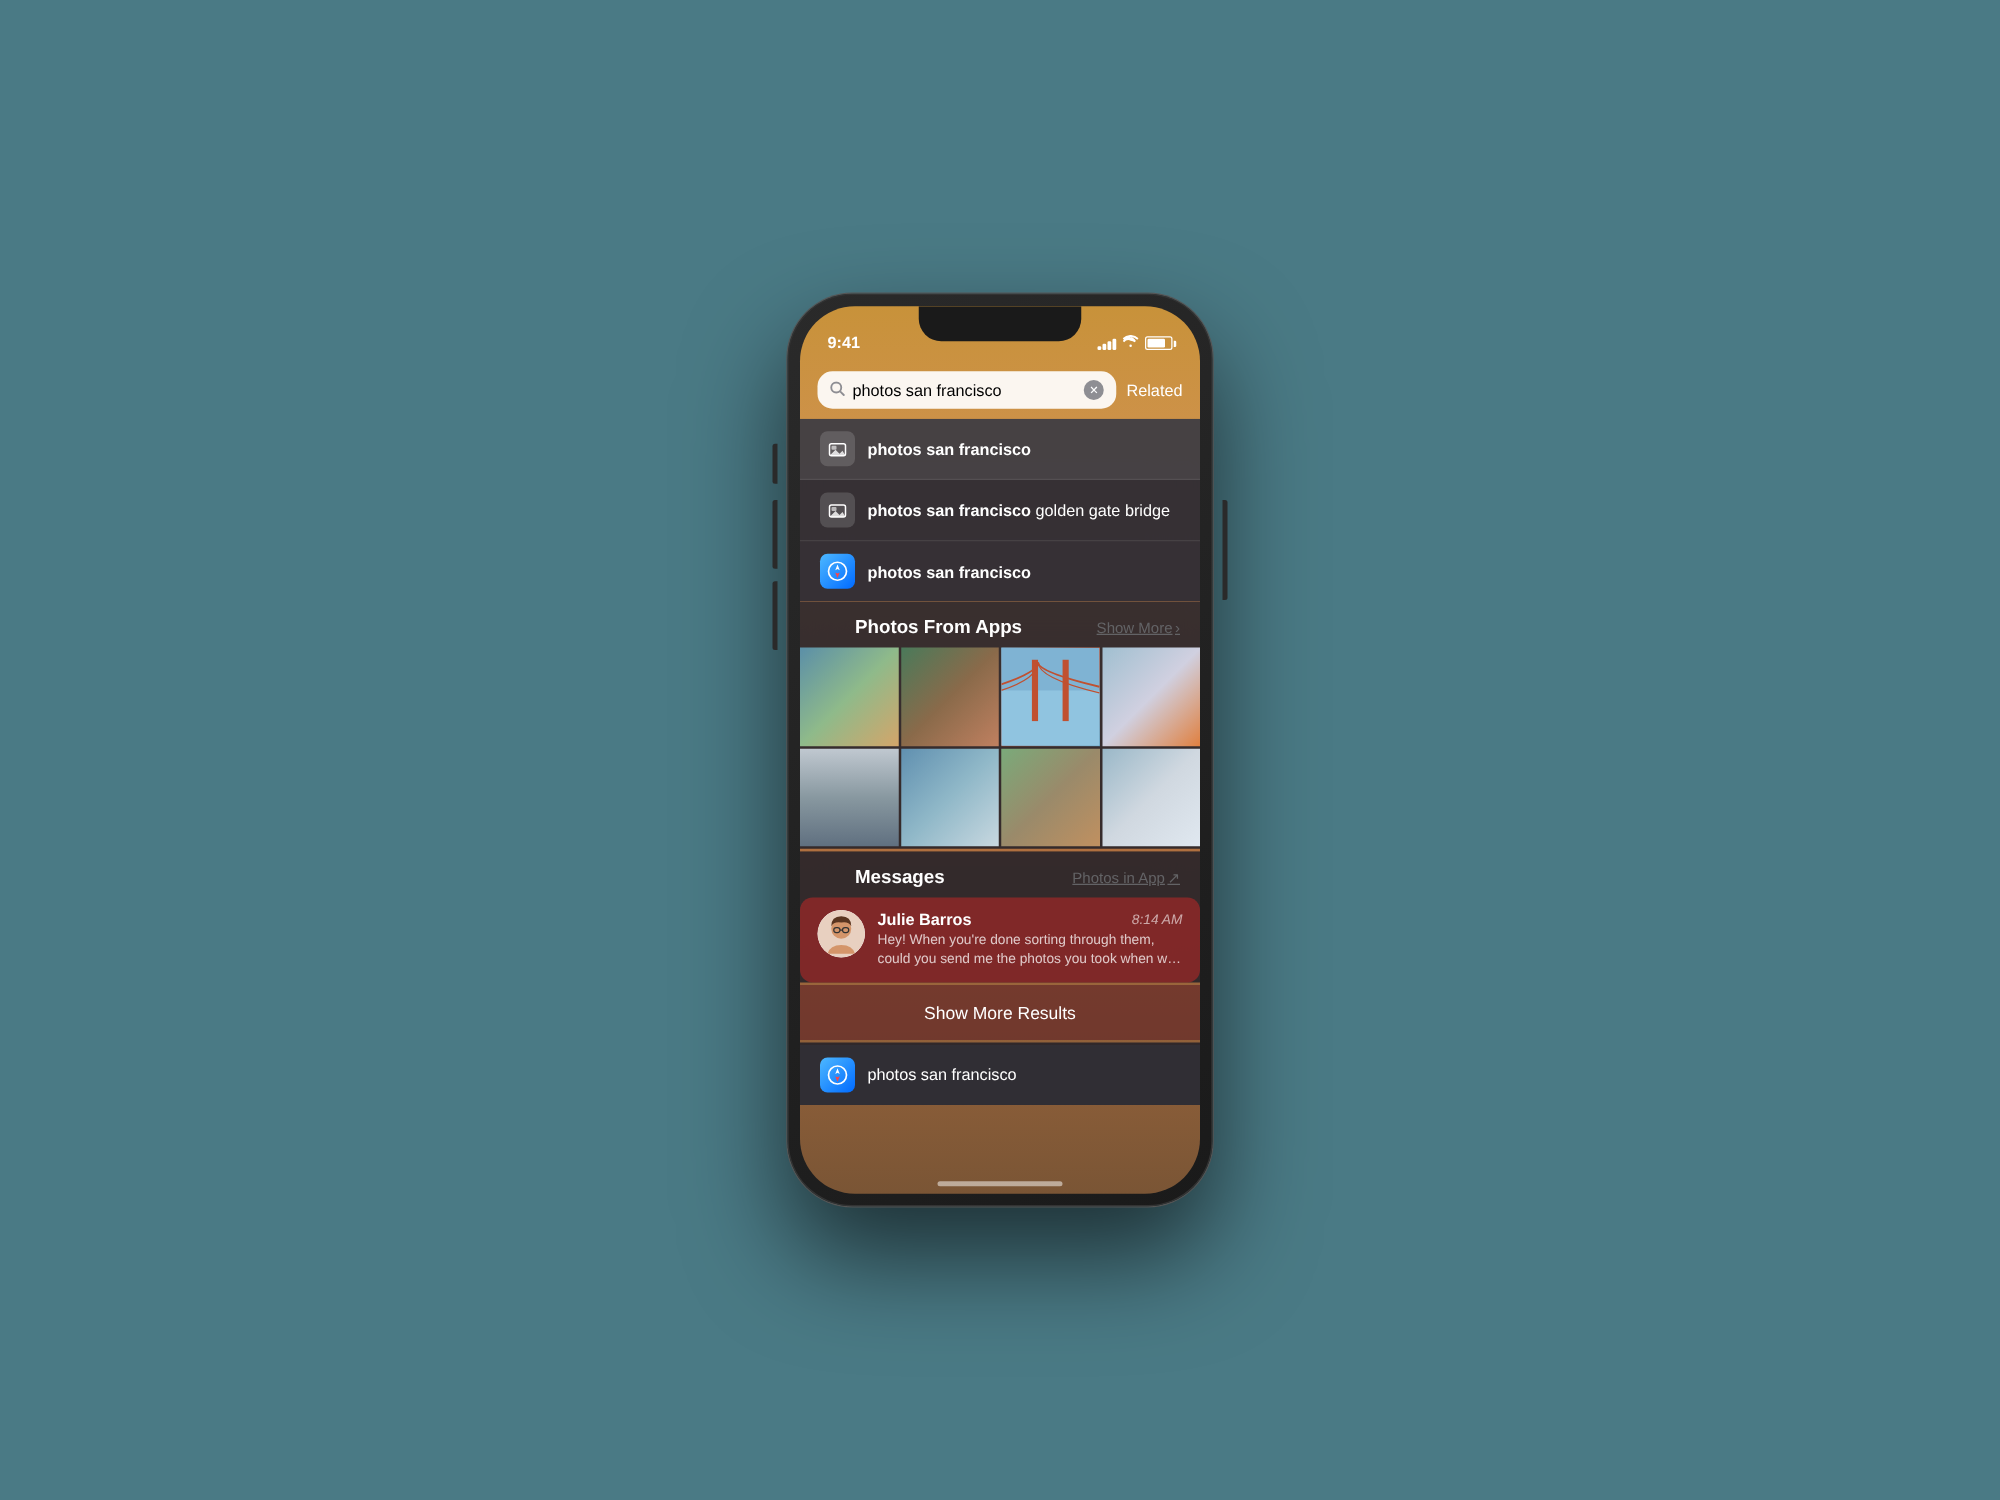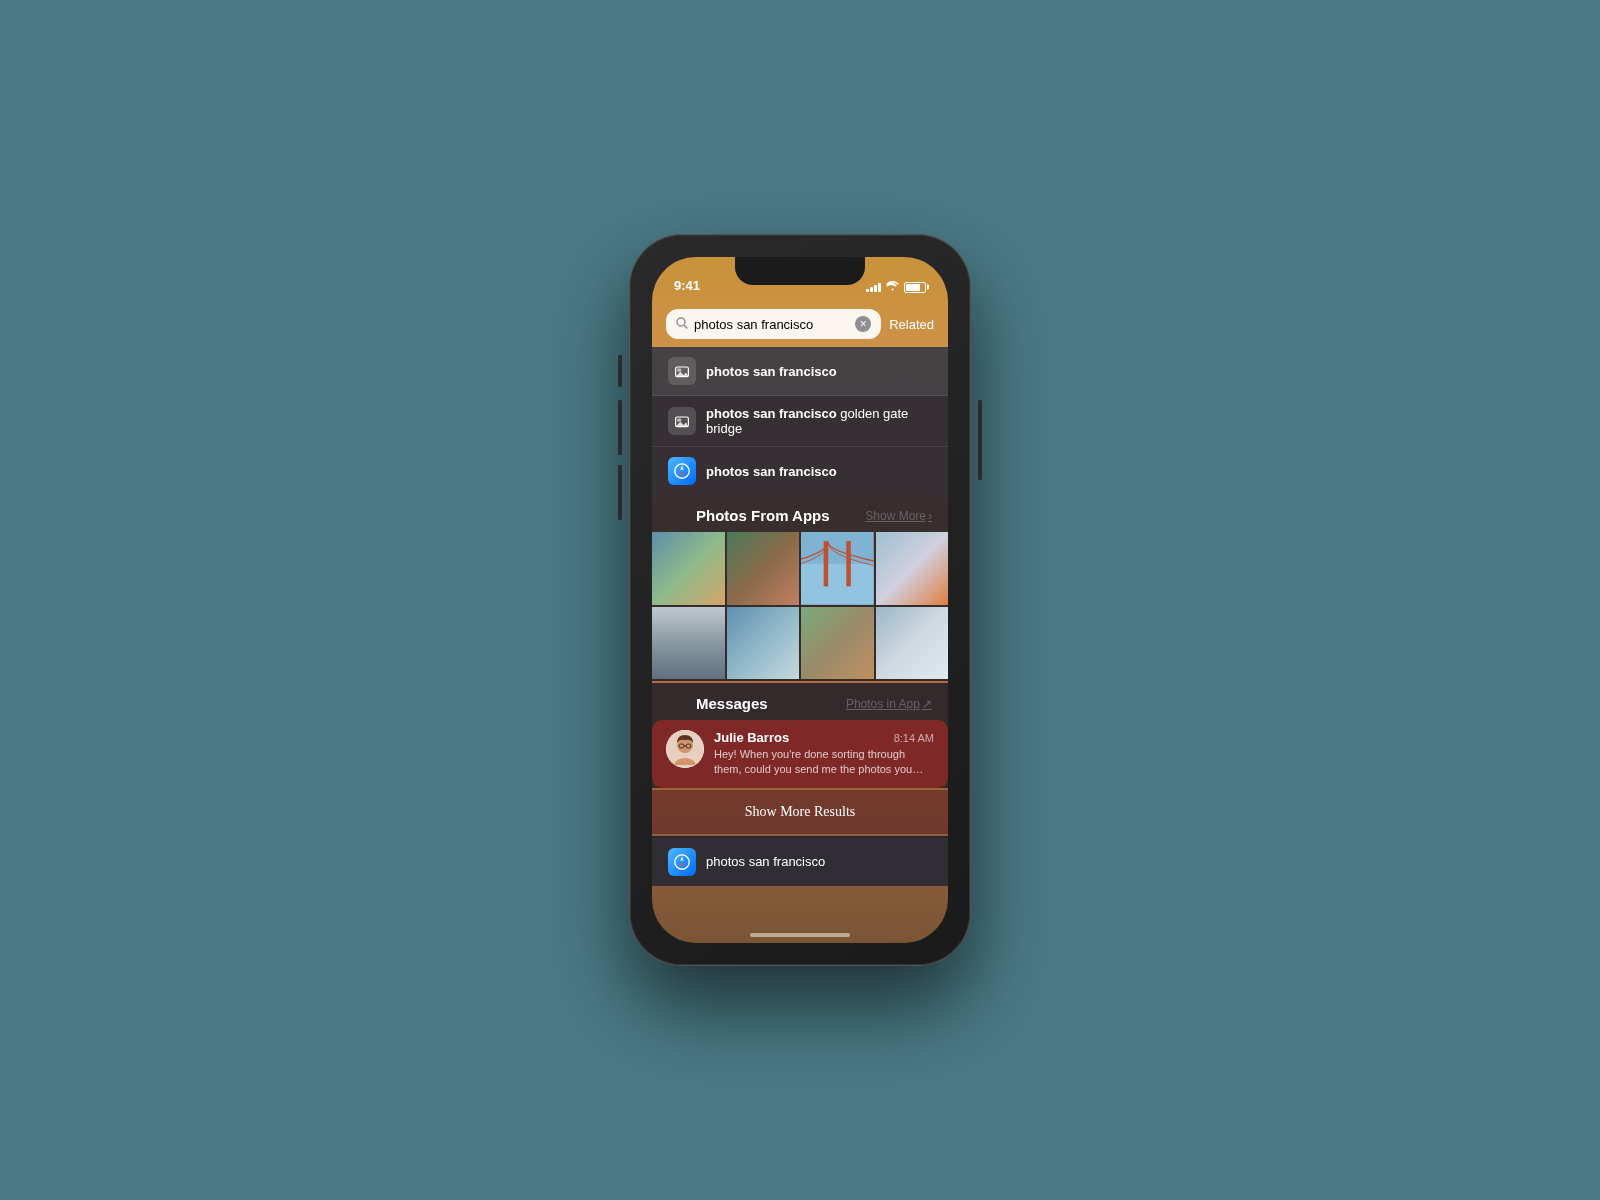--- a/index.html
+++ b/index.html
@@ -12,21 +12,21 @@
       align-items: center;
       justify-content: center;
       font-family: -apple-system, BlinkMacSystemFont, 'SF Pro Display', 'Helvetica Neue', sans-serif;
     }
 
     .phone-outer {
       width: 340px;
       height: 730px;
       background: linear-gradient(145deg, #2a2a2a, #1a1a1a);
       border-radius: 52px;
-      padding: 22px;
+      padding: 10px;
       box-shadow:
         0 0 0 1px #555,
         0 40px 80px rgba(0,0,0,0.6),
         inset 0 0 0 1px #333;
       position: relative;
     }
 
     .phone-screen {
       width: 100%;
       height: 100%;
@@ -350,20 +350,21 @@
 
     .msg-name {
       font-size: 13px;
       font-weight: 600;
       color: white;
     }
 
     .msg-time {
       font-size: 11px;
       color: rgba(255,255,255,0.6);
+      font-style: italic;
     }
 
     .msg-preview {
       font-size: 11px;
       color: rgba(255,255,255,0.75);
       line-height: 1.4;
       display: -webkit-box;
       -webkit-line-clamp: 2;
       -webkit-box-orient: vertical;
       overflow: hidden;
@@ -372,21 +373,20 @@
     
     .show-more-results {
       background: rgba(100, 40, 40, 0.7);
       margin: 2px 0;
       padding: 14px;
       text-align: center;
       font-size: 14px;
       color: white;
       cursor: pointer;
       font-weight: 400;
-      font-family: Liberation Serif, serif;
     }
 
     
     .related-searches {
       background: rgba(30, 30, 40, 0.85);
       padding-top: 2px;
     }
 
     .related-title {
       font-size: 15px;

